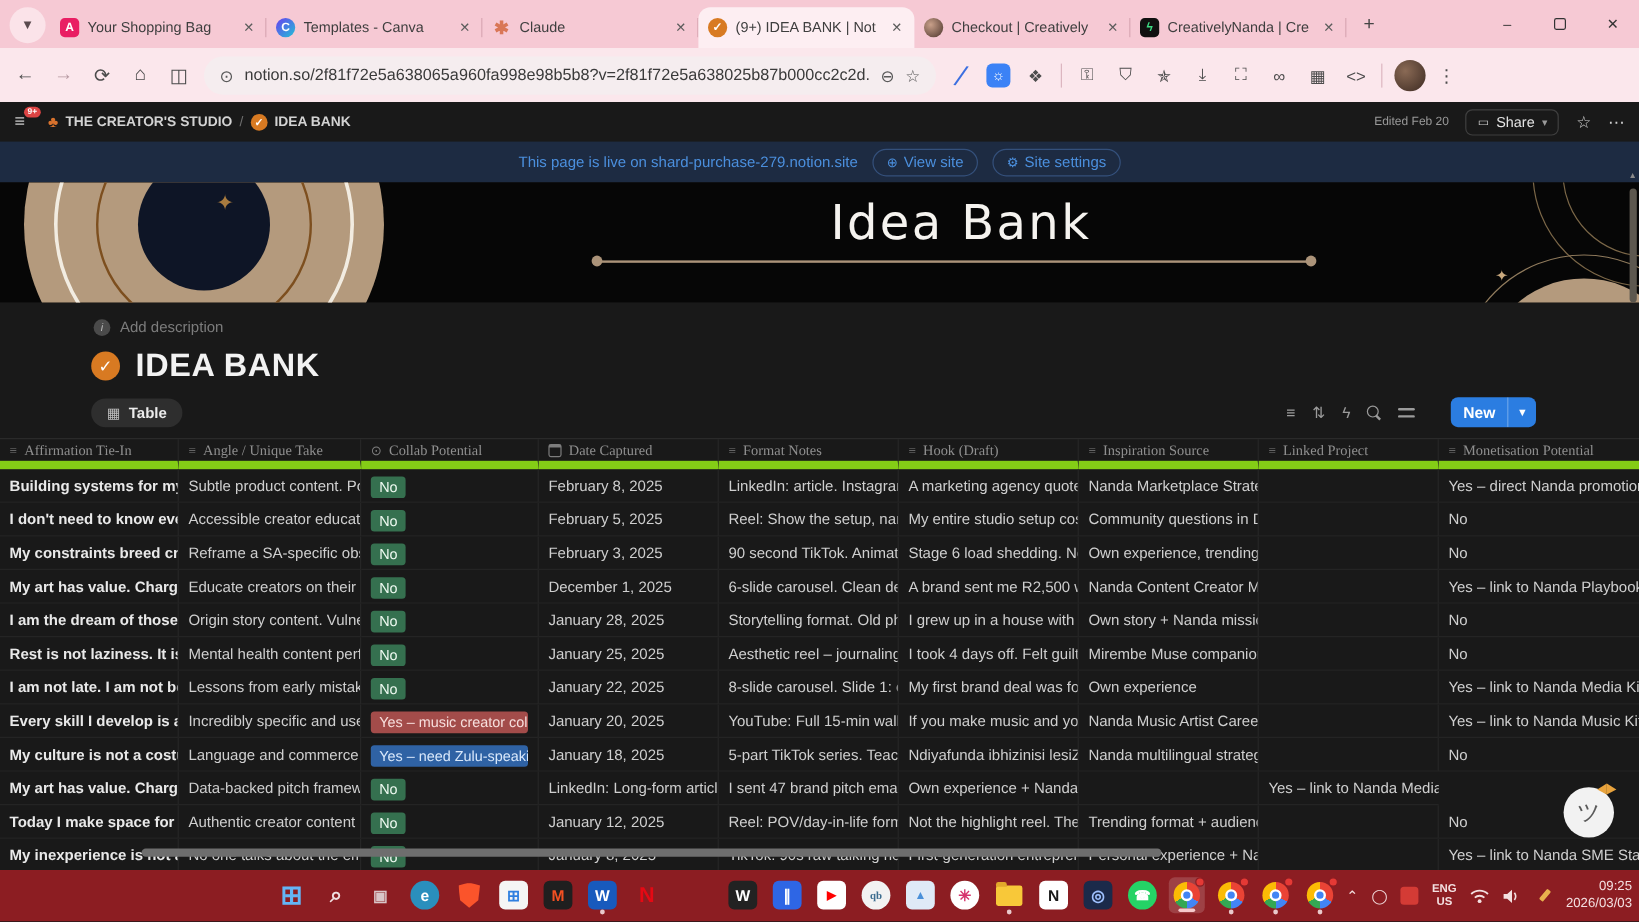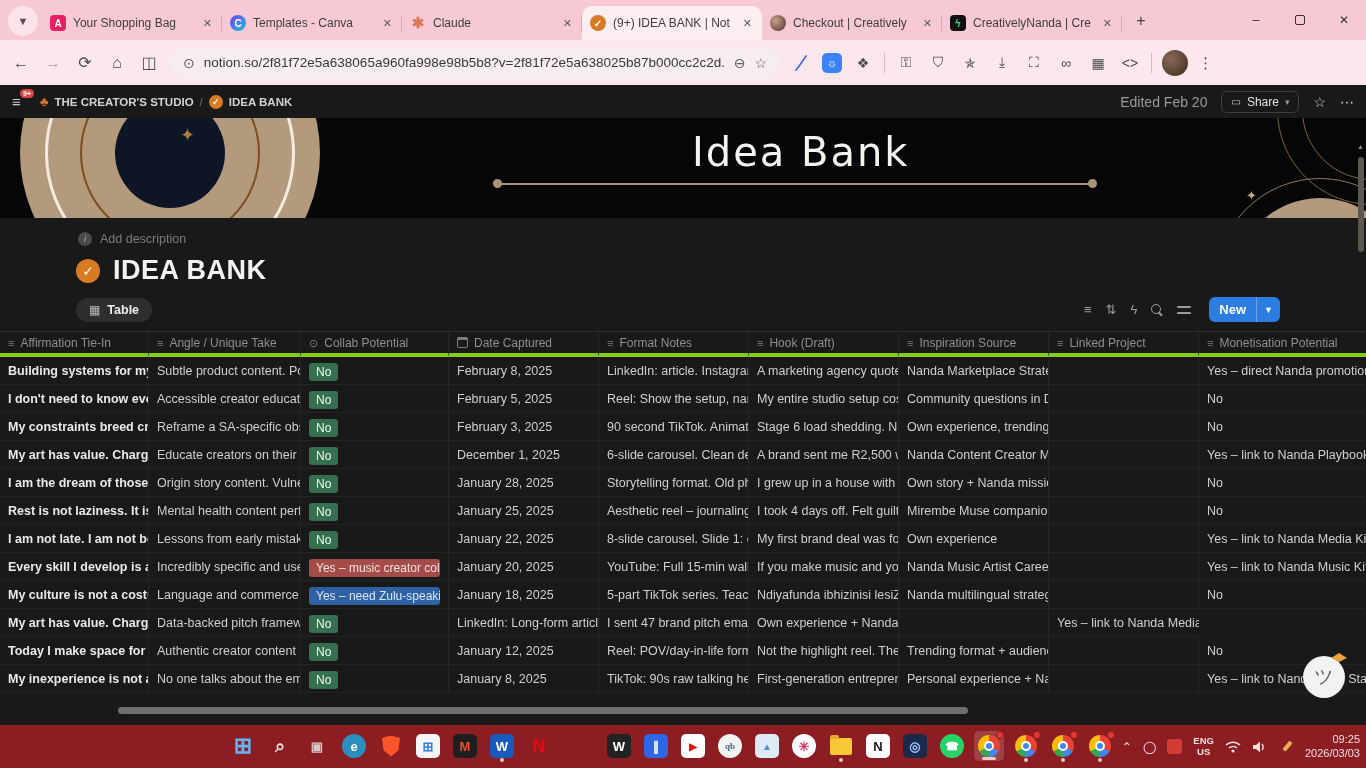--- a/index.html
+++ b/index.html
@@ -55,21 +55,21 @@
   .hamb { position:relative; color:#c8c8c8; font-size:15px; width:20px; }
   .hbadge { position:absolute; top:-4px; right:-2px; background:#d44; color:#fff;
     font-size:7px; border-radius:7px; padding:1px 3px; font-weight:bold; }
   .crumb { display:flex; align-items:center; gap:6px; color:#d3d3d3; font-size:11.5px;
     font-weight:bold; }
   .ws-ic { color:#d8722d; font-size:13px; }
   .crumb-sep { color:#6f6f6f; font-weight:normal; }
   .checkdot { width:14px; height:14px; border-radius:50%; background:#d87a22; color:#fff;
     font-size:9px; display:flex; align-items:center; justify-content:center; }
   .nh-right { margin-left:auto; display:flex; align-items:center; gap:14px; }
-  .edited { color:#9a9a9a; font-size:14px;text-align:center; }
+  .edited { color:#9a9a9a; font-size:10px;text-align:center; }
   .sharebtn { display:flex; align-items:center; gap:6px; border:1px solid #3f3f3f;
     border-radius:6px; padding:3px 9px; color:#e3e3e3; font-size:12px; }
   .share-win { font-size:10px; color:#cfcfcf; }
   .share-chev { font-size:9px; color:#9a9a9a; }
   .nh-ic { color:#cfcfcf; font-size:14px; }
 
   
   .banner { height:34px; background:#1d2b42; display:flex; align-items:center;
     justify-content:center; gap:12px; }
   .banner-msg { color:#4b8fdd; font-size:12.5px; }
@@ -113,30 +113,30 @@
   .ic-tune { position:relative; width:14px; height:12px; }
   .ic-tune:before, .ic-tune:after { content:""; position:absolute; left:0; right:0; height:2px;
     background:#9b9b9b; border-radius:1px; }
   .ic-tune:before { top:2px; } .ic-tune:after { bottom:2px; }
   .ic-search { position:relative; width:12px; height:12px; }
   .ic-search:before { content:""; position:absolute; width:8px; height:8px;
     border:1.6px solid #9b9b9b; border-radius:50%; }
   .ic-search:after { content:""; position:absolute; width:5px; height:1.6px; background:#9b9b9b;
     left:7px; top:9px; transform:rotate(45deg); }
   .newbtn { display:flex; align-items:stretch; background:#2b7de1; border-radius:6px;
-    overflow:hidden; margin-left:4px; }
+    overflow:hidden; margin-left:16px; }
   .newbtn .nlabel { color:#fff; font-size:13px; font-weight:bold; padding:5px 10px; }
   .newbtn .nsep { width:1px; background:rgba(255,255,255,.3); }
   .newbtn .nchev { color:#fff; font-size:9px; display:flex; align-items:center; padding:0 7px; }
 
   
   .ntable { margin-top:9px; border-top:1px solid #2a2a2a; }
   .trow { display:grid; grid-template-columns:149px 152px 148px 150px 150px 150px 150px 150px 1fr; }
   .th { height:25px; display:flex; align-items:center; gap:6px; padding:0 8px; color:#8f8f8f;
-    font-size:12px; border-bottom:4px solid #84cc16; overflow:hidden; white-space:nowrap; }
+    font-size:12px; border-bottom:7px solid #84cc16; overflow:hidden; white-space:nowrap;font-family:Liberation Serif, serif; }
   .hicon:before { font-size:11px; color:#7d7d7d; }
   .hicon-text:before { content:"≡"; }
   .hicon-select:before { content:"⊙"; }
   .hicon-cal { width:11px; height:11px; border:1.4px solid #7d7d7d; border-radius:2px;
     border-top-width:3.5px; }
   .td { height:28px; line-height:28px; padding:0 8px; font-size:12.5px; color:#cfcfcf;
     white-space:nowrap; overflow:hidden; border-bottom:1px solid #242424;
     border-right:1px solid #262626; }
   .trow .td:last-child, .trow .th:last-child { border-right:none; }
   .trow .th { border-right:1px solid #262626; }
@@ -292,20 +292,31 @@
         <span class="sharebtn">
           <span class="share-win">▭</span>
           <span>Share</span>
           <span class="share-chev">▾</span>
         </span>
         <span class="nh-ic">☆</span>
         <span class="nh-ic">⋯</span>
       </span>
     </div>
 
+    <div class="banner">
+      <span class="banner-msg">This page is live on shard-purchase-279.notion.site</span>
+      <span class="bbtn">
+        <span class="bic">⊕</span>
+        <span>View site</span>
+      </span>
+      <span class="bbtn">
+        <span class="bic">⚙</span>
+        <span>Site settings</span>
+      </span>
+    </div>
 
     <div class="cover">
       <span class="circ c-tanL"></span>
       <span class="circ c-ringW"></span>
       <span class="circ c-ringB"></span>
       <span class="circ c-dark"></span>
       <span class="spark" style="left:180px;top:6px">✦</span>
       <span class="circ c-arc2"></span>
       <span class="circ c-arc1"></span>
       <span class="circ c-outR"></span>

